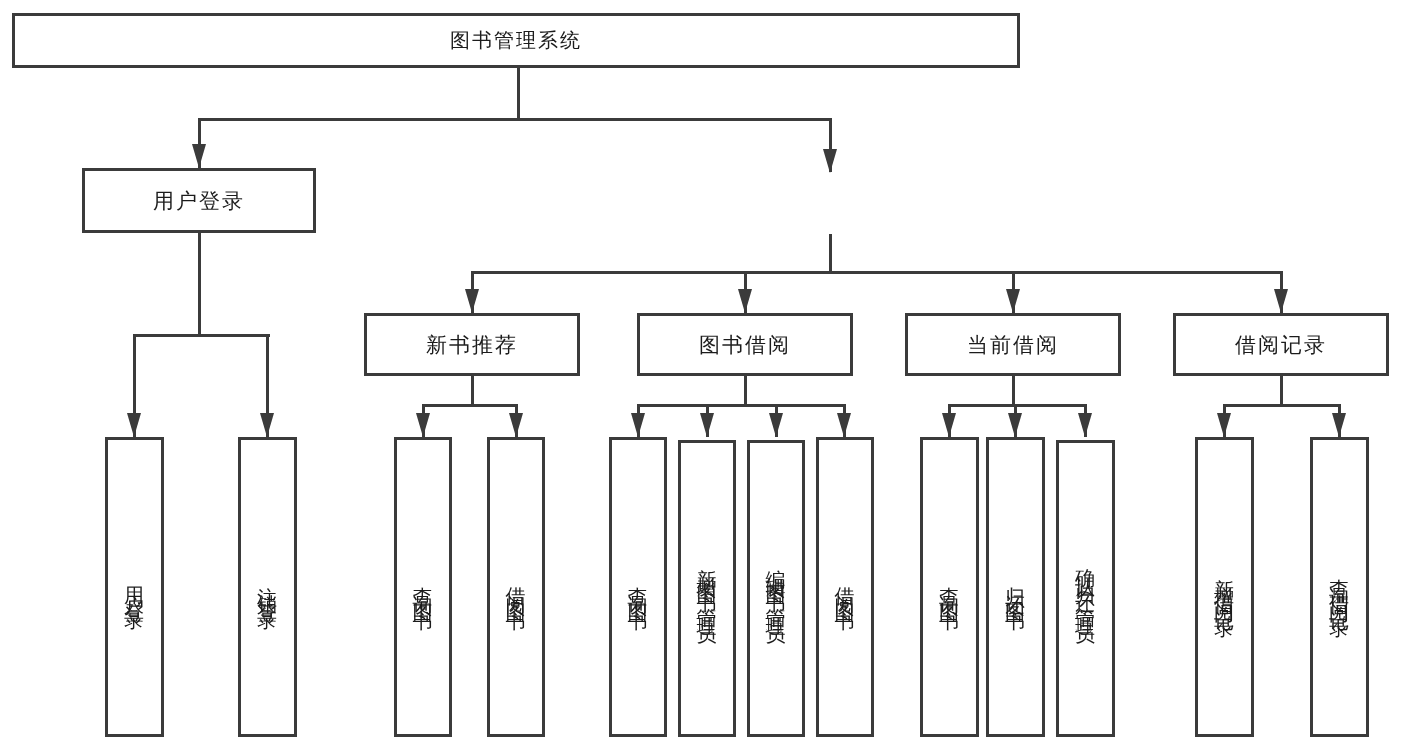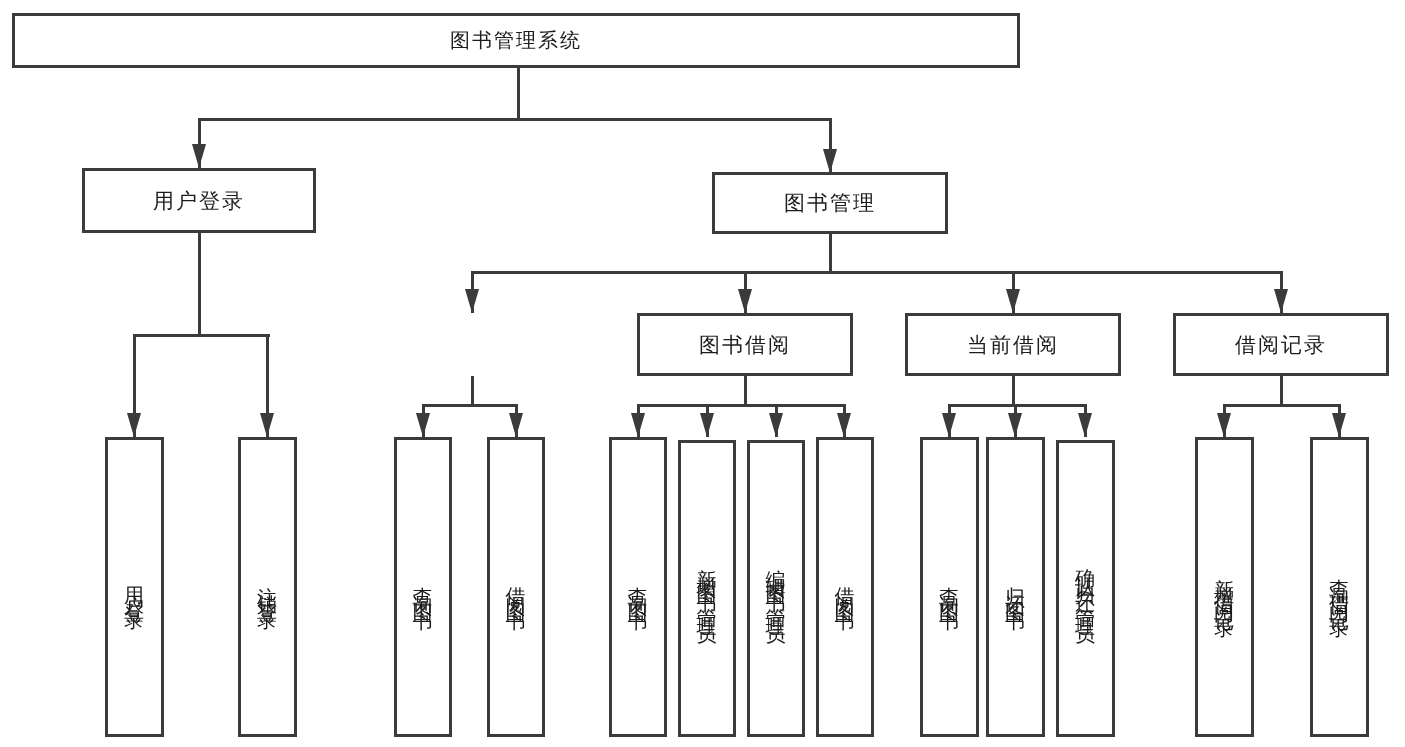--- a/index.html
+++ b/index.html
@@ -71,40 +71,40 @@
   <div class="box root" style="left:12px;top:13px;width:1008px;height:55px;">图书管理系统</div>
 
   <div class="line" style="left:517px;top:68px;width:3px;height:52px;"></div>
   <div class="line" style="left:198px;top:118px;width:634px;height:3px;"></div>
   <div class="line" style="left:198px;top:118px;width:3px;height:52px;"></div>
   <div class="arrow" style="left:192px;top:144px;"></div>
   <div class="line" style="left:829px;top:118px;width:3px;height:54px;"></div>
   <div class="arrow" style="left:823px;top:149px;"></div>
 
   <div class="box" style="left:82px;top:168px;width:234px;height:65px;">用户登录</div>
-  <div class="box" style="left:712px;top:172px;width:236px;height:62px;">图书管理</div>
 
   <div class="line" style="left:198px;top:233px;width:3px;height:104px;"></div>
   <div class="line" style="left:133px;top:334px;width:137px;height:3px;"></div>
   <div class="line" style="left:133px;top:334px;width:3px;height:103px;"></div>
   <div class="arrow" style="left:127px;top:413px;"></div>
   <div class="line" style="left:266px;top:334px;width:3px;height:103px;"></div>
   <div class="arrow" style="left:260px;top:413px;"></div>
 
   <div class="line" style="left:829px;top:234px;width:3px;height:40px;"></div>
   <div class="line" style="left:471px;top:271px;width:812px;height:3px;"></div>
   <div class="line" style="left:471px;top:271px;width:3px;height:42px;"></div>
   <div class="arrow" style="left:465px;top:289px;"></div>
   <div class="line" style="left:744px;top:271px;width:3px;height:42px;"></div>
   <div class="arrow" style="left:738px;top:289px;"></div>
   <div class="line" style="left:1012px;top:271px;width:3px;height:42px;"></div>
   <div class="arrow" style="left:1006px;top:289px;"></div>
   <div class="line" style="left:1280px;top:271px;width:3px;height:42px;"></div>
   <div class="arrow" style="left:1274px;top:289px;"></div>
 
+  <div class="box" style="left:364px;top:313px;width:216px;height:63px;">新书推荐</div>
   <div class="box" style="left:905px;top:313px;width:216px;height:63px;">当前借阅</div>
   <div class="box" style="left:637px;top:313px;width:216px;height:63px;">图书借阅</div>
   <div class="box" style="left:1173px;top:313px;width:216px;height:63px;">借阅记录</div>
 
   <div class="line" style="left:471px;top:376px;width:3px;height:30px;"></div>
   <div class="line" style="left:422px;top:404px;width:96px;height:3px;"></div>
   <div class="line" style="left:422px;top:404px;width:3px;height:33px;"></div>
   <div class="arrow" style="left:416px;top:413px;"></div>
   <div class="line" style="left:515px;top:404px;width:3px;height:33px;"></div>
   <div class="arrow" style="left:509px;top:413px;"></div>

